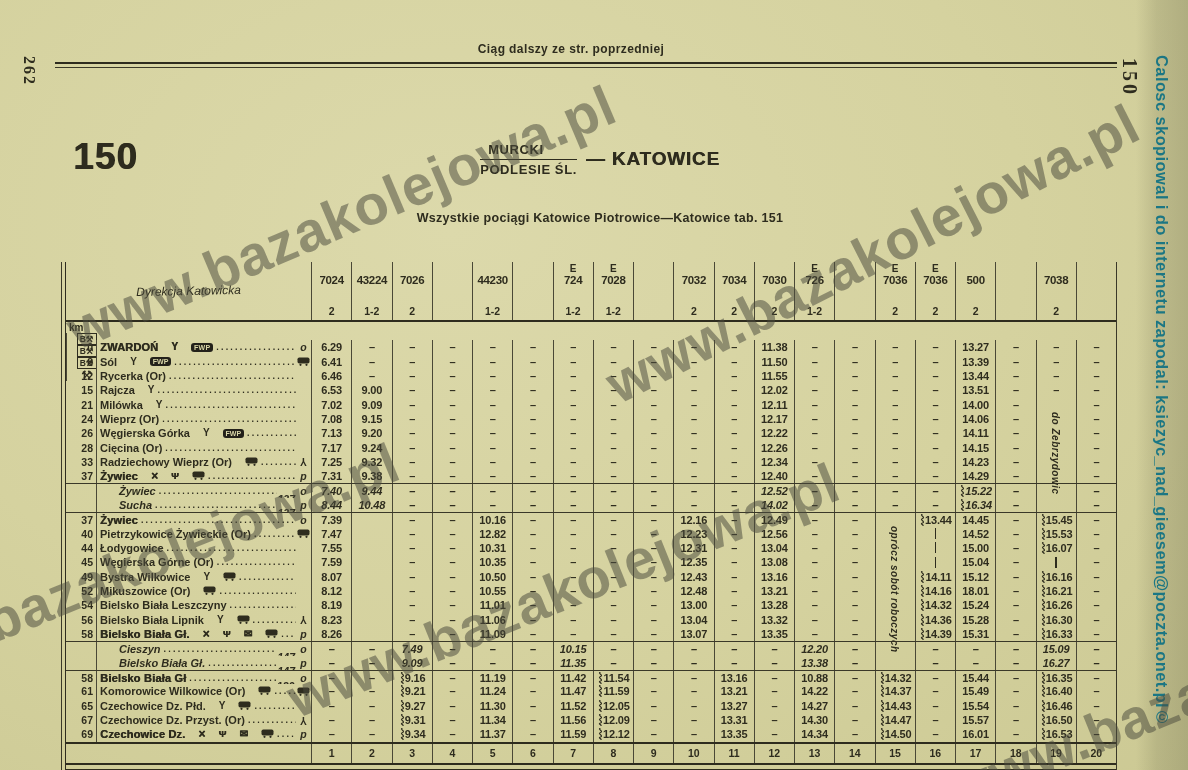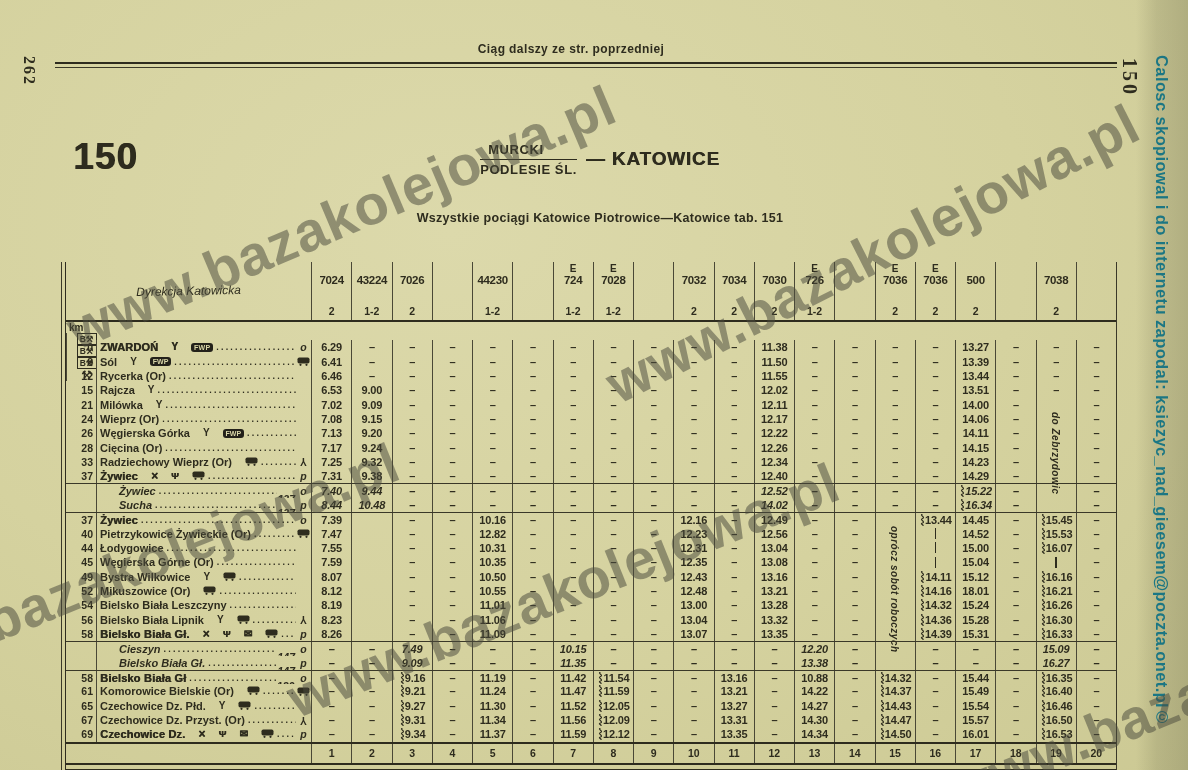--- a/index.html
+++ b/index.html
@@ -1746,21 +1746,21 @@
             <path d="M3.5 0 C0 1.5 7 3 3.5 4.5 C0 6 7 7.5 3.5 9 C0 10 6 11 3.5 12" fill="none" stroke="#2e2c1e" stroke-width="1.1"></path>
           </svg>16.35</div>
         <div class="tc">
           <span class="dash">–</span>
         </div>
       </div>
       <div class="t-row">
         <div class="sta">
           <span class="km">61</span>
           <span class="sname">
-            <span>Komorowice Bielskie (Or)</span>
+            <span>Komorowice Wilkowice (Or)</span>
             <span><svg class="bus" width="13" height="9" viewBox="0 0 13 9">
                 <rect x="0.5" y="0.5" width="12" height="6" rx="1.8" fill="#2e2c1e"></rect>
                 <circle cx="3.5" cy="7.8" r="1.1" fill="#2e2c1e"></circle>
                 <circle cx="9.5" cy="7.8" r="1.1" fill="#2e2c1e"></circle>
               </svg></span>
           </span>
           <span class="dots">............................................................</span>
           <span class="mk">
             <svg class="bus" width="13" height="9" viewBox="0 0 13 9">
               <rect x="0.5" y="0.5" width="12" height="6" rx="1.8" fill="#2e2c1e"></rect>

